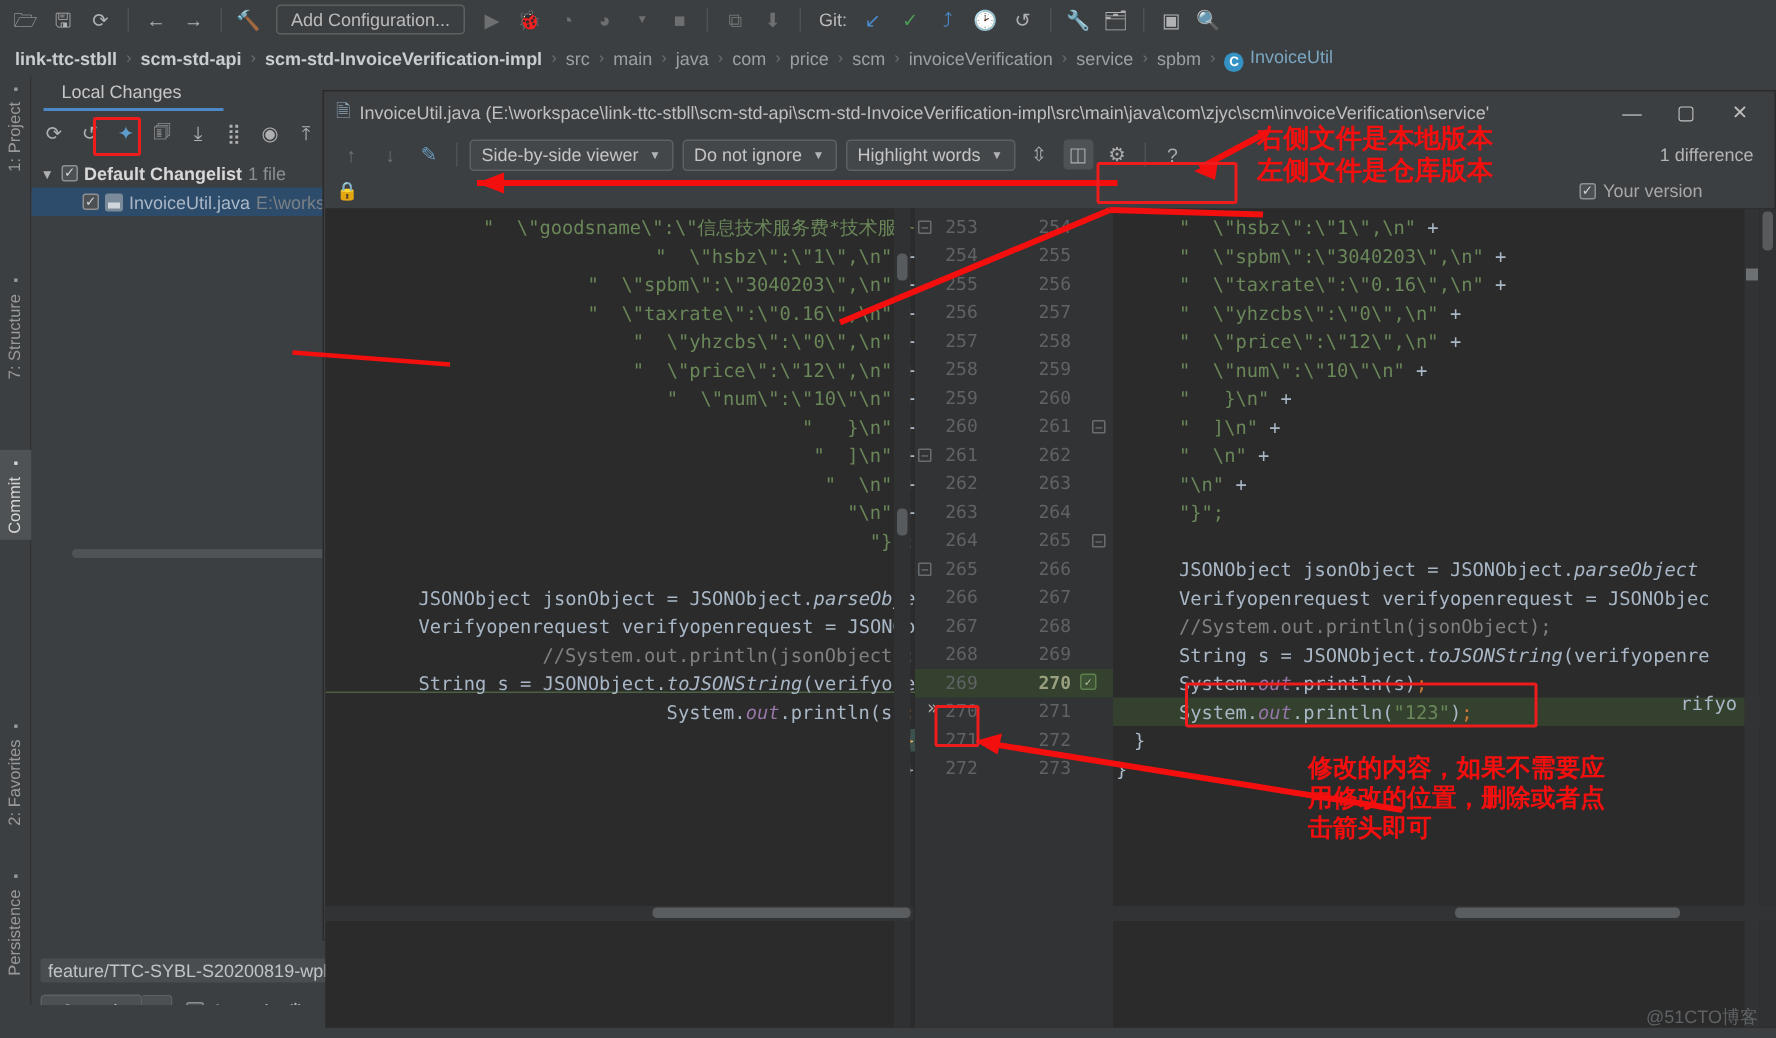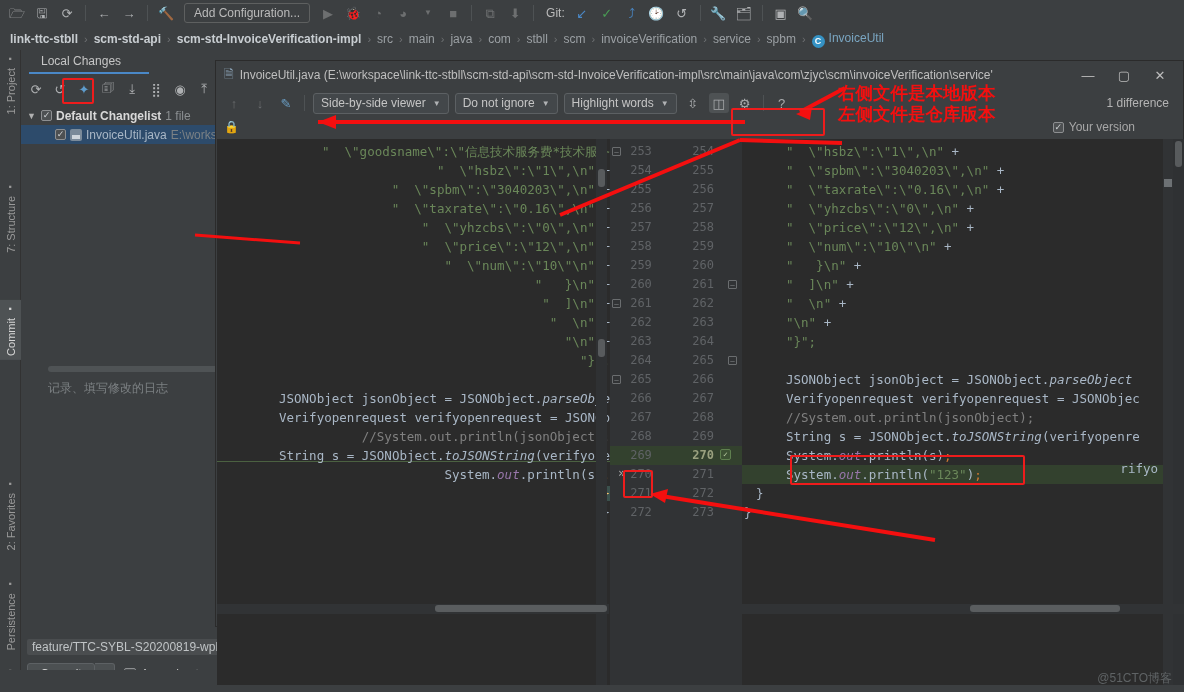--- a/index.html
+++ b/index.html
@@ -311,21 +311,21 @@
       <span class="crumb bold"><span>scm-std-InvoiceVerification-impl</span></span>
       <span class="crumb-sep">›</span>
       <span class="crumb plain"><span>src</span></span>
       <span class="crumb-sep">›</span>
       <span class="crumb plain"><span>main</span></span>
       <span class="crumb-sep">›</span>
       <span class="crumb plain"><span>java</span></span>
       <span class="crumb-sep">›</span>
       <span class="crumb plain"><span>com</span></span>
       <span class="crumb-sep">›</span>
-      <span class="crumb plain"><span>stbll</span></span>
+      <span class="crumb plain"><span>price</span></span>
       <span class="crumb-sep">›</span>
       <span class="crumb plain"><span>scm</span></span>
       <span class="crumb-sep">›</span>
       <span class="crumb plain"><span>invoiceVerification</span></span>
       <span class="crumb-sep">›</span>
       <span class="crumb plain"><span>service</span></span>
       <span class="crumb-sep">›</span>
       <span class="crumb plain"><span>spbm</span></span>
       <span class="crumb-sep">›</span>
       <span class="crumb file"><span class="crumb-icon">C</span><span>InvoiceUtil</span></span>
@@ -383,21 +383,20 @@
       <div class="tree-row sel" style="padding-left:34px">
         <span class="chk">✓</span>
         <span class="file-ic"></span>
         <span class="file-name">InvoiceUtil.java</span>
         <span class="file-path">E:\worksp</span>
       </div>
     </div>
 
     <div class="commit-msg-area">
       <div class="msg-sep"></div>
-      <div class="msg-placeholder">记录、填写修改的日志</div>
     </div>
   </div>
 
   <div class="branch-row">
     <span class="branch-chip">feature/TTC-SYBL-S20200819-wph</span>
     <span class="modified-link">1 modified</span>
   </div>
 
   <div class="commit-row">
     <div style="display:flex">
@@ -607,15 +606,18 @@
     <line x1="195" y1="235" x2="300" y2="243" stroke="#f40f0f" stroke-width="3"></line>
   </svg>
 
   <div class="hl-box" style="left:62px;top:78px;width:32px;height:26px"></div>
   <div class="hl-box" style="left:731px;top:108px;width:94px;height:28px"></div>
   <div class="hl-box" style="left:790px;top:455px;width:235px;height:30px"></div>
   <div class="hl-box" style="left:623px;top:470px;width:30px;height:28px"></div>
 
   <div class="anno anno-18" id="anno1" style="left:838px;top:84px">右侧文件是本地版本
 左侧文件是仓库版本</div>
+  <div class="anno anno-16" id="anno2" style="left:872px;top:503px">修改的内容，如果不需要应
+用修改的位置，删除或者点
+击箭头即可</div>
 
   <div class="watermark">@51CTO博客</div>
 </div>
 
 </body></html>

